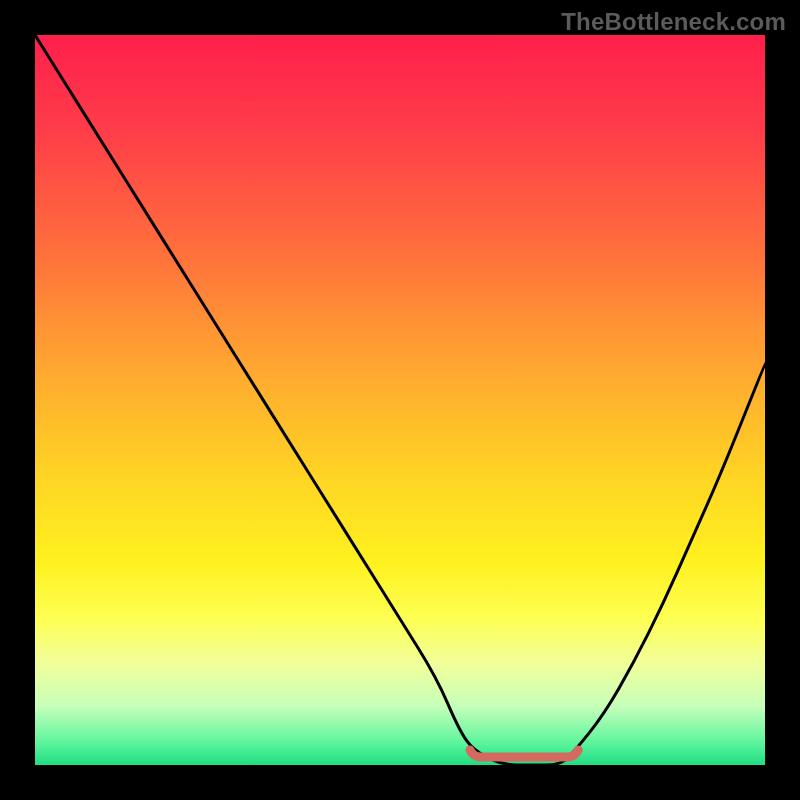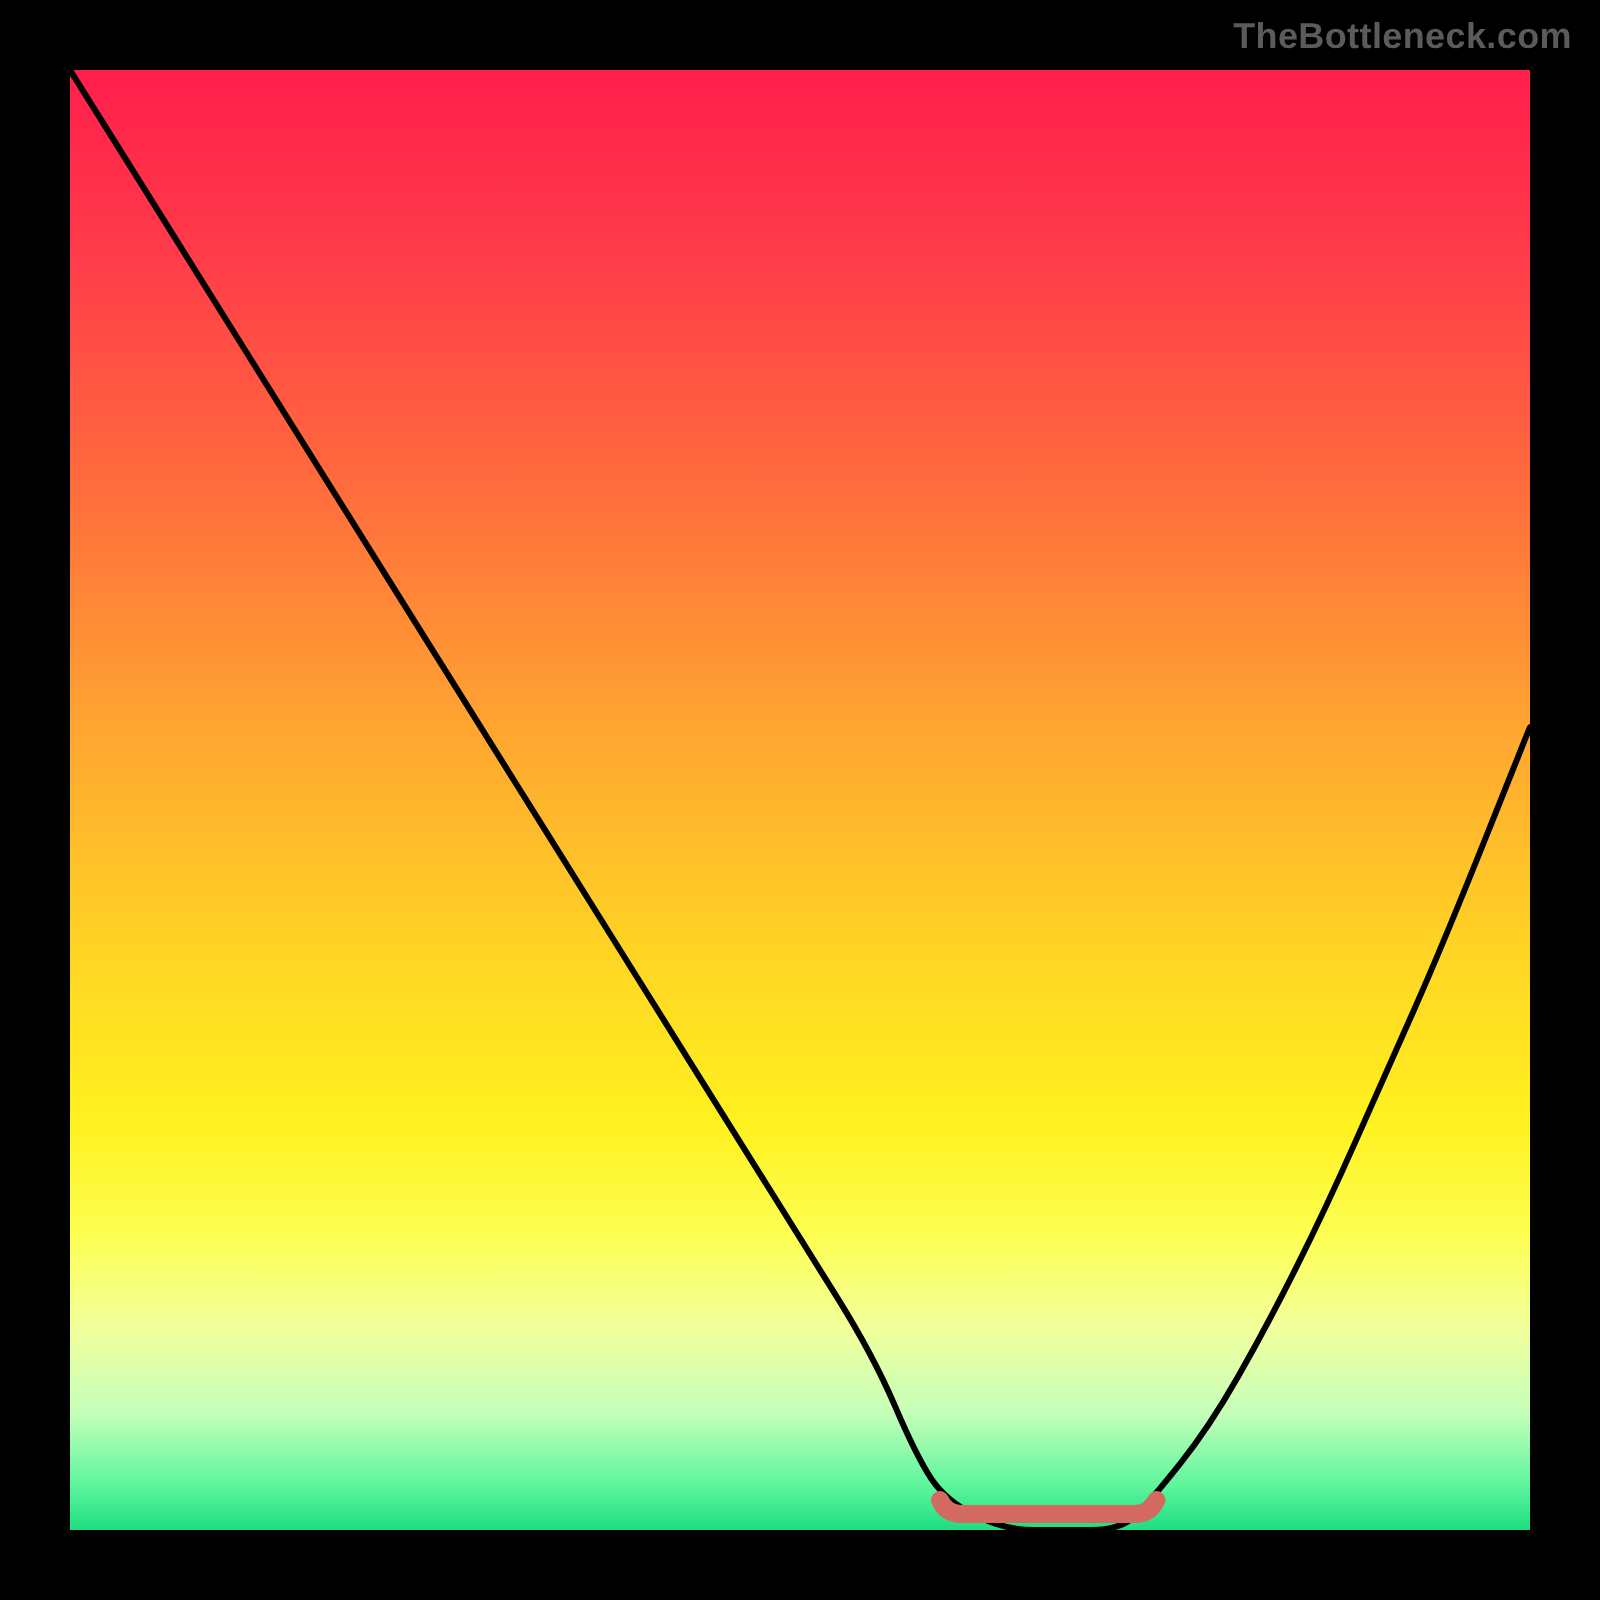--- a/index.html
+++ b/index.html
@@ -16,21 +16,21 @@
     left: 0;
     top: 0;
     width: 800px;
     height: 800px;
     background: #000;
   }
   .watermark {
     position: absolute;
     top: 8px;
     right: 14px;
-    font-size: 18px;
+    font-size: 24px;
     font-weight: 600;
     color: #5b5b5b;
     letter-spacing: 0.2px;
     margin-left: 36px;
   }
   .plot {
     position: absolute;
     left: 35px;
     top: 35px;
     width: 730px;

